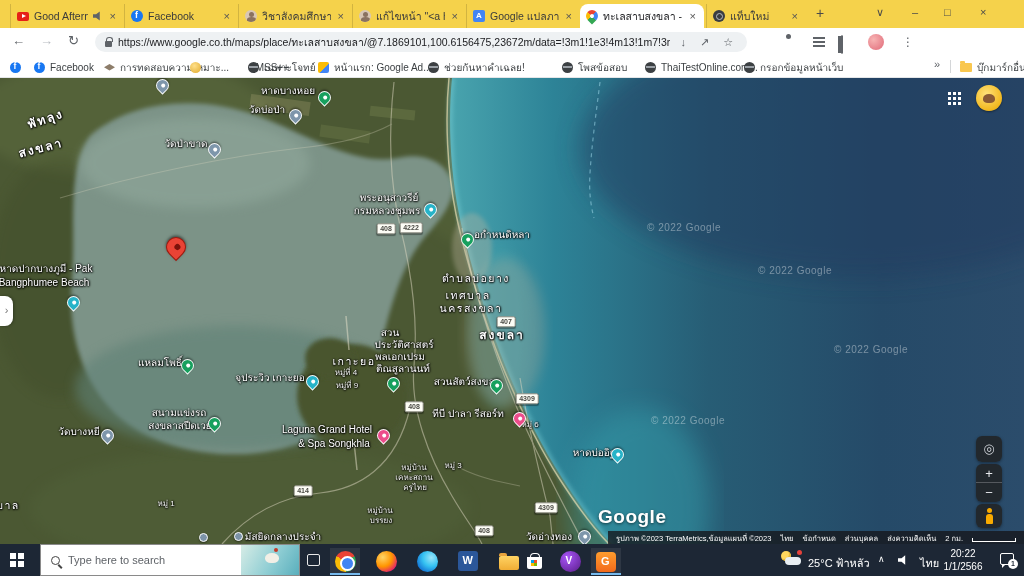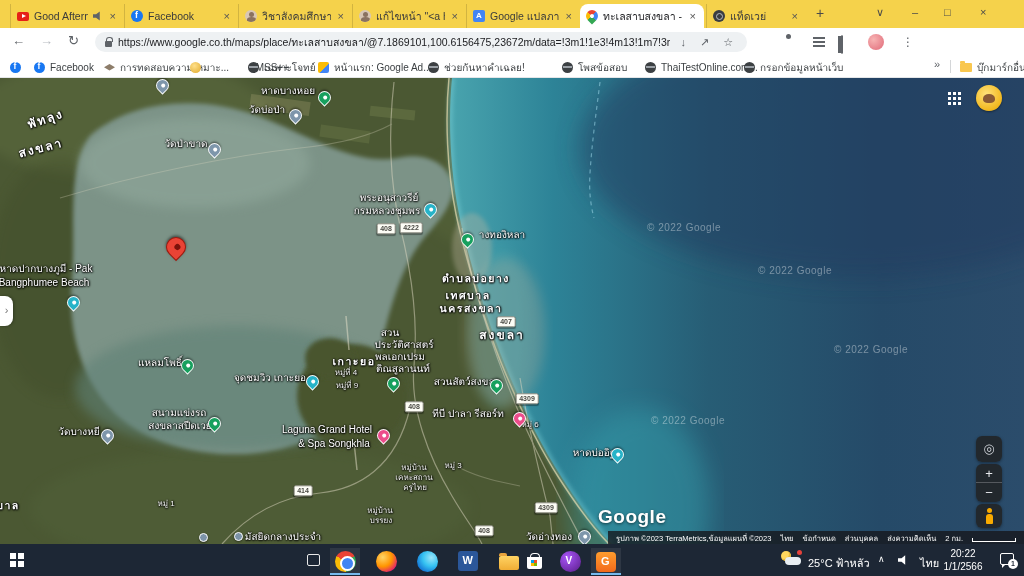--- a/index.html
+++ b/index.html
@@ -62,21 +62,21 @@
   .ic-folder{width:12px;height:9px;background:#f9c74f;border-radius:1px;position:relative;}
   .ic-folder::before{content:"";position:absolute;left:0;top:-2px;width:5px;height:2px;background:#f9c74f;border-radius:1px 1px 0 0;}
   .bmk-more{position:absolute;top:2px;font-size:11px;color:#5f6368;}
   .bsep{position:absolute;left:950px;top:4px;width:1px;height:13px;background:#d4d6d8;}
 
   
   .map{position:absolute;left:0;top:78px;width:1024px;height:466px;overflow:hidden;background:#4b5833;}
   .map svg{position:absolute;left:0;top:0;}
   .lbl{position:absolute;transform:translateX(-50%);color:#fff;font-size:10px;line-height:1.15;white-space:nowrap;text-shadow:0 0 2px #000,0 1px 2px #000,1px 0 2px #000;}
   .lbl.loc{font-size:12px;font-weight:bold;letter-spacing:2px;}
-  .lbl.loc2{font-size:10.5px;font-weight:bold;letter-spacing:1.5px;}
+  .lbl.loc2{font-size:10.5px;font-weight:normal;letter-spacing:1.5px;}
   .lbl.tiny{font-size:8px;opacity:.95;}
   .wm{position:absolute;transform:translate(-50%,-50%);color:rgba(255,255,255,.38);font-size:10px;letter-spacing:.5px;white-space:nowrap;}
   .badge{position:absolute;transform:translate(-50%,-50%);background:#fdfdf6;border:1px solid #8f8f85;border-radius:2px;color:#4a4a44;font-size:7px;font-weight:bold;padding:0.5px 2.5px;line-height:1.2;box-shadow:0 1px 1px rgba(0,0,0,.35);}
   .pin{position:absolute;width:13px;height:13px;border-radius:50% 50% 50% 0;transform:rotate(-45deg);border:1px solid rgba(255,255,255,.95);box-shadow:1px -1px 2px rgba(0,0,0,.4);}
   .pin::after{content:"";position:absolute;left:3.5px;top:3.5px;width:4px;height:4px;border-radius:50%;background:#fff;}
   .p-temple{background:#7e96ab;}
   .p-green{background:#17a05e;}
   .p-cyan{background:#27b3c8;}
   .p-pink{background:#ec4d8b;}
   .dotpin{position:absolute;width:9px;height:9px;border-radius:50%;background:#7c93a8;border:1px solid #fff;box-shadow:0 1px 2px rgba(0,0,0,.4);}
@@ -174,21 +174,21 @@
       <span class="ttl">Google แปลภาษา</span>
       <span class="tclose">×</span>
     </div>
     <div class="tab active" style="left:580px;width:124px;">
       <span class="fav fav-maps"></span>
       <span class="ttl">ทะเลสาบสงขลา - G</span>
       <span class="tclose">×</span>
     </div>
     <div class="tab" style="left:706px;width:100px;">
       <span class="fav fav-wheel"></span>
-      <span class="ttl">แท็ดเวย่</span>
+      <span class="ttl">แท็บใหม่</span>
       <span class="tclose">×</span>
     </div>
     <span class="newtab">+</span>
     <span class="wctl" style="left:876px;">∨</span>
     <span class="wctl" style="left:912px;">–</span>
     <span class="wctl" style="left:944px;">□</span>
     <span class="wctl" style="left:980px;">×</span>
   </div>
 
   <div class="toolbar">
@@ -320,29 +320,29 @@
     <span class="wm" style="left:871px;top:271px;">© 2022 Google</span>
     <span class="wm" style="left:688px;top:342px;">© 2022 Google</span>
 
     <span class="lbl loc" style="left:46px;top:35px;transform:translateX(-50%) rotate(-18deg);">พัทลุง</span>
     <span class="lbl loc" style="left:41px;top:64px;transform:translateX(-50%) rotate(-14deg);">สงขลา</span>
     <span class="lbl" style="left:288px;top:7px;">หาดบางหอย</span>
     <span class="lbl" style="left:267px;top:26px;">วัดบ่อป่า</span>
     <span class="lbl" style="left:186px;top:60px;">วัดป่าขาด</span>
     <span class="lbl" style="left:389px;top:114px;">พระอนุสาวรีย์</span>
     <span class="lbl" style="left:387px;top:127px;">กรมหลวงชุมพร</span>
-    <span class="lbl" style="left:502px;top:151px;">างทองิหลา</span>
+    <span class="lbl" style="left:502px;top:151px;">อกำหนดิหลา</span>
     <span class="lbl loc2" style="left:476px;top:194px;">ตำบลบ่อยาง</span>
     <span class="lbl loc2" style="left:468px;top:211px;">เทศบาล</span>
     <span class="lbl loc2" style="left:471px;top:224px;">นครสงขลา</span>
     <span class="lbl" style="left:46px;top:185px;">หาดปากบางภูมี - Pak</span>
     <span class="lbl" style="left:44px;top:199px;">Bangphumee Beach</span>
     <span class="lbl" style="left:160px;top:279px;">แหลมโพธิ์</span>
     <span class="lbl loc2" style="left:350px;top:277px;padding-left:8px;">เกาะยอ</span>
-    <span class="lbl" style="left:270px;top:294px;">จุดชมวิว เกาะยอ</span>
+    <span class="lbl" style="left:270px;top:294px;">จุประวิว เกาะยอ</span>
     <span class="lbl tiny" style="left:346px;top:290px;">หมู่ที่ 4</span>
     <span class="lbl tiny" style="left:347px;top:303px;">หมู่ที่ 9</span>
     <span class="lbl" style="left:390px;top:249px;">สวน</span>
     <span class="lbl" style="left:404px;top:261px;">ประวัติศาสตร์</span>
     <span class="lbl" style="left:400px;top:273px;">พลเอกเปรม</span>
     <span class="lbl" style="left:403px;top:285px;">ติณสูลานนท์</span>
     <span class="lbl loc" style="left:502px;top:251px;">สงขลา</span>
     <span class="lbl" style="left:467px;top:298px;">สวนสัตว์สงขลา</span>
     <span class="lbl" style="left:468px;top:330px;">ทีบี ปาลา รีสอร์ท</span>
     <span class="lbl" style="left:179px;top:329px;">สนามแข่งรถ</span>
@@ -415,20 +415,25 @@
       <span>ส่งความคิดเห็น</span>
       <span class="sc">
           <span>2 กม.</span>
           <span class="sline"></span>
         </span>
     </div>
   </div>
 
   <div class="taskbar">
     <div class="start"></div>
+    <div class="tsearch">
+      <span class="mag"></span>
+      <span class="ph">Type here to search</span>
+      <span class="bird"></span>
+    </div>
     <div class="tvw"></div>
     <div class="tico active" style="left:330px;">
         <span class="i-chrome"></span>
       </div>
     <div class="tico" style="left:371px;">
         <span class="i-ff"></span>
       </div>
     <div class="tico" style="left:412px;">
         <span class="i-edge"></span>
       </div>

